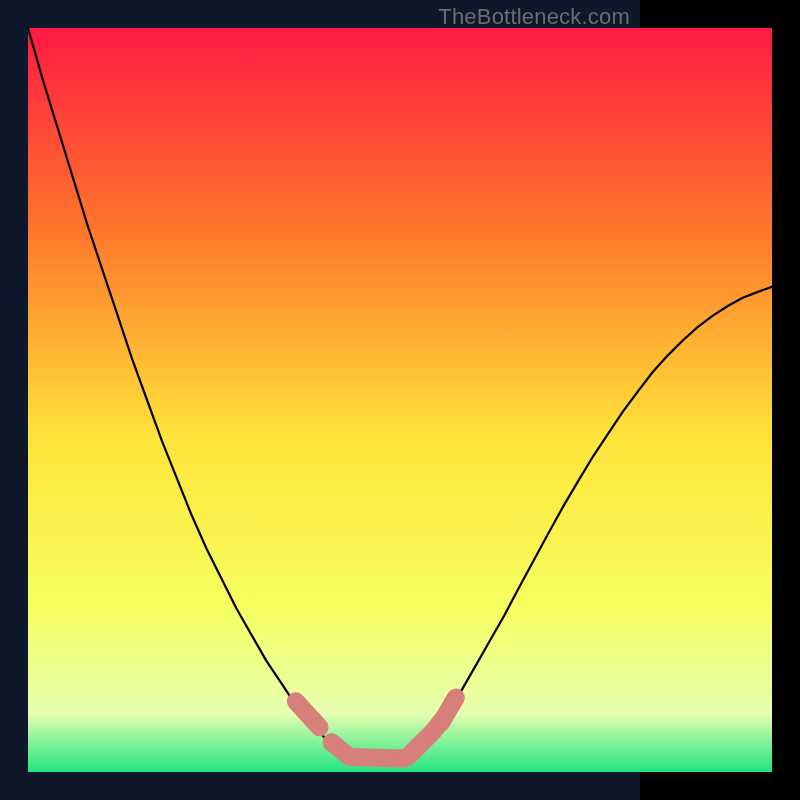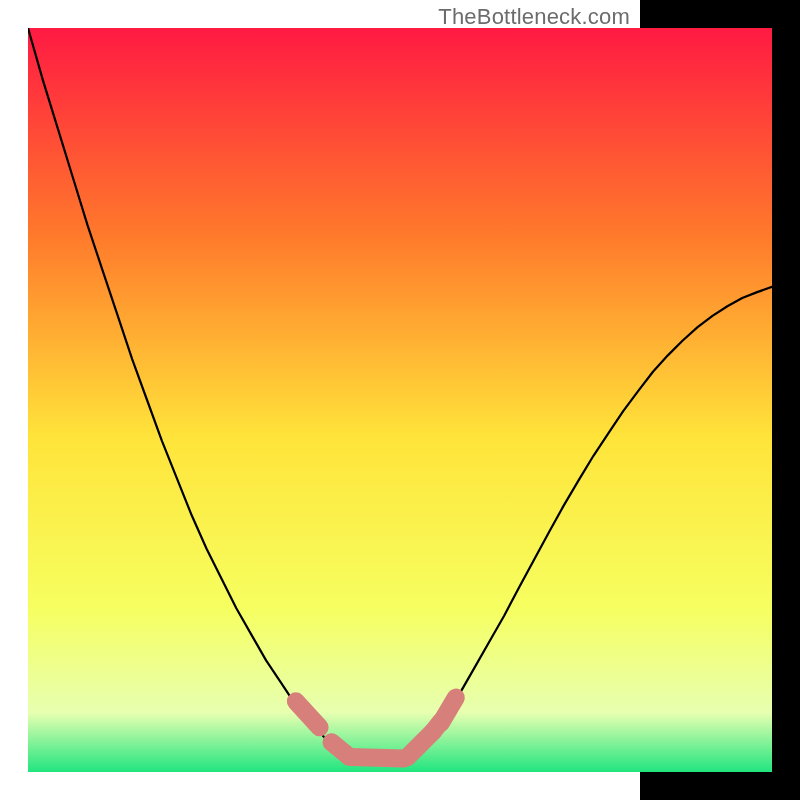--- a/index.html
+++ b/index.html
@@ -10,21 +10,21 @@
     background: #000000;
     overflow: hidden;
     font-family: Arial, Helvetica, sans-serif;
   }
   .frame {
     position: absolute;
     left: 0;
     top: 0;
     width: 640px;
     height: 800px;
-    background: #ffffff;
+    background: #0f172a;
     text-align: center;
   }
   .watermark {
     position: absolute;
     top: 4px;
     right: 10px;
     color: #6c6c6c;
     font-size: 22px;
     font-weight: 500;
     letter-spacing: 0.2px;

